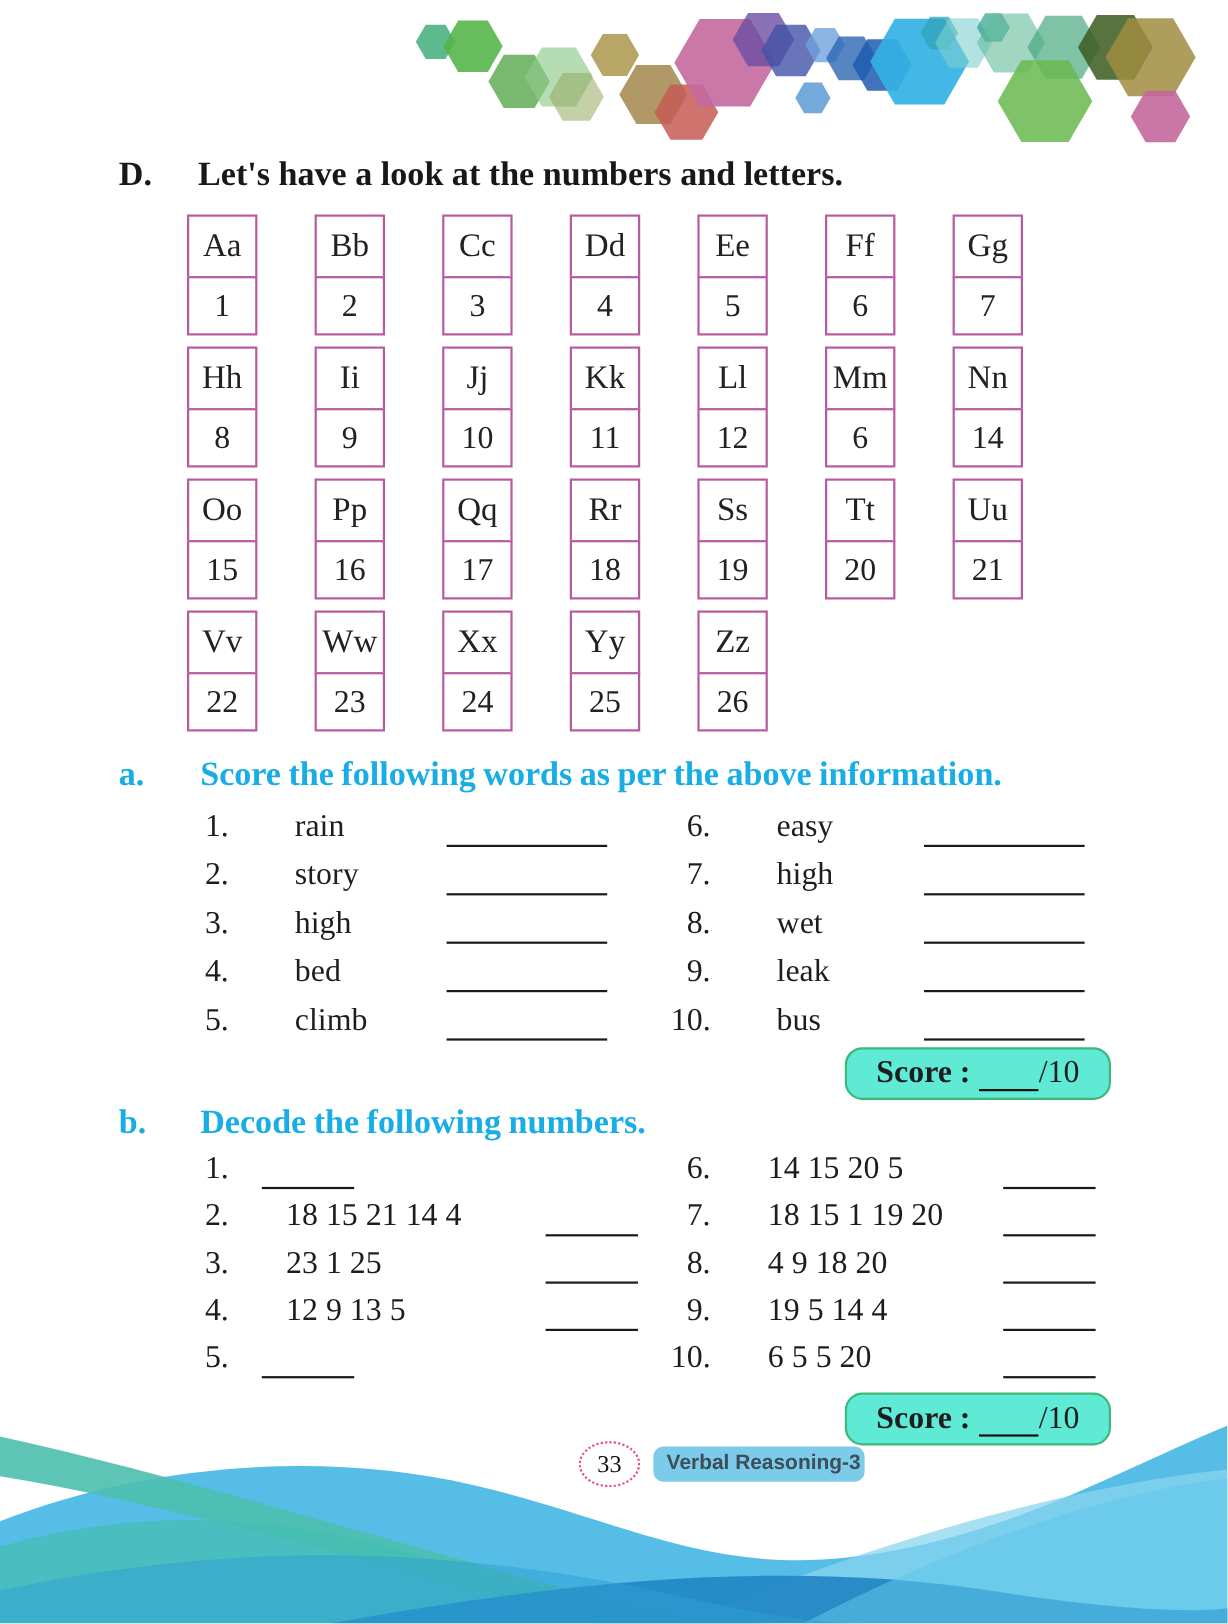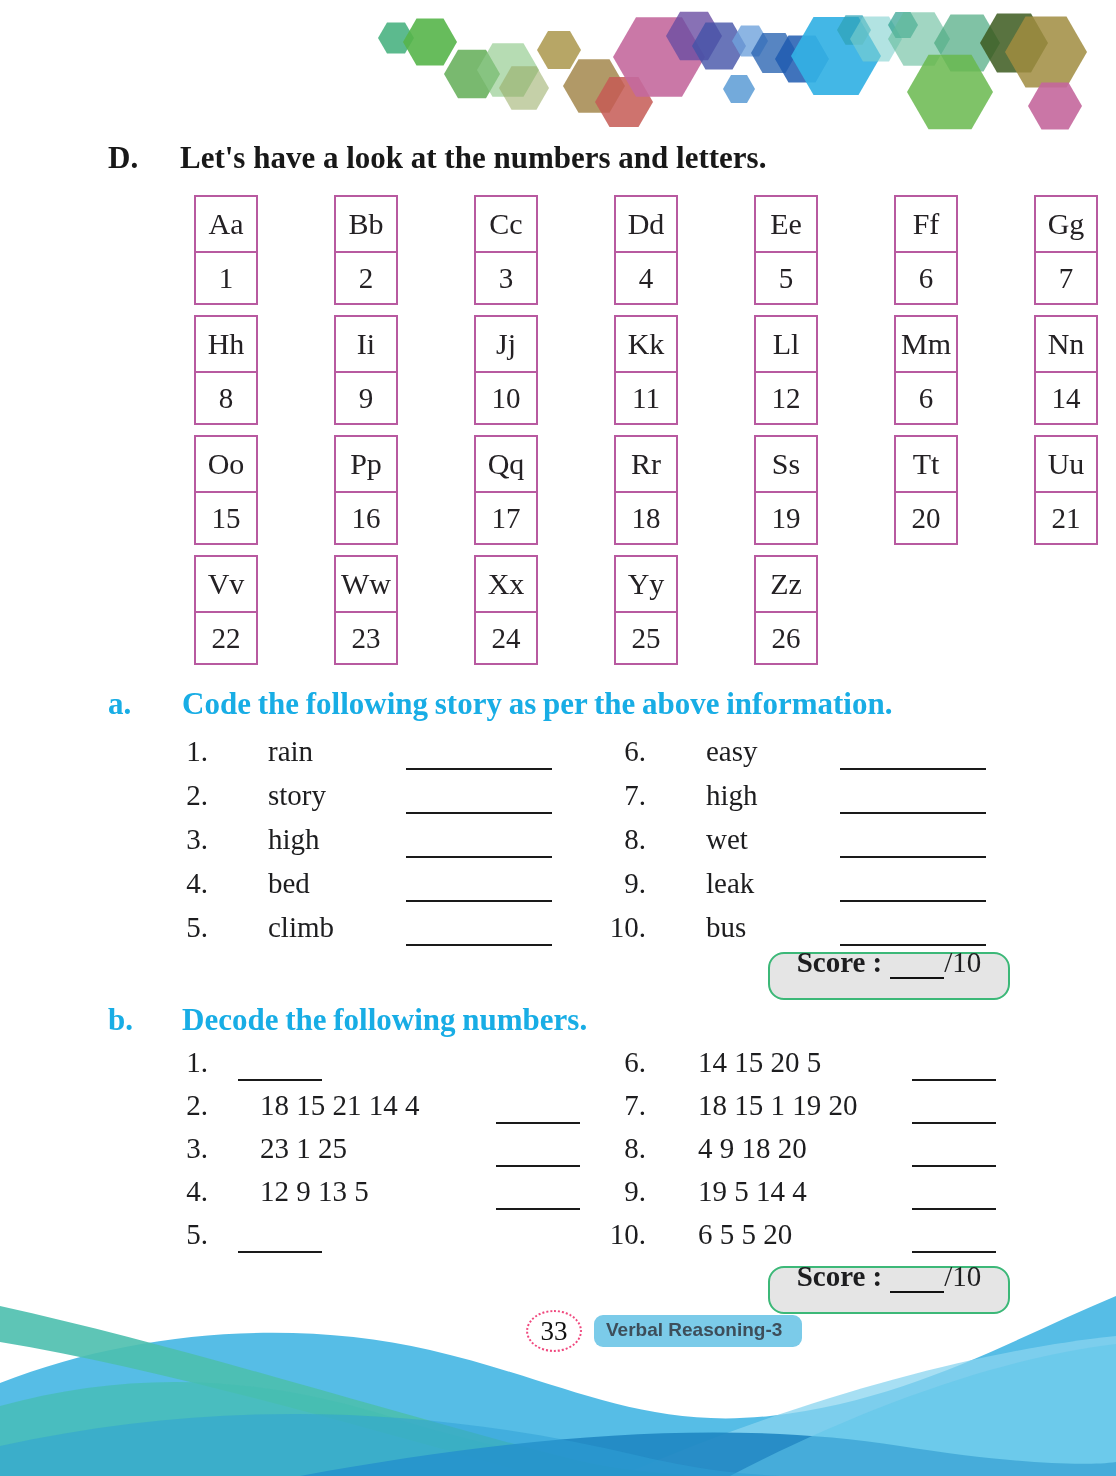--- a/index.html
+++ b/index.html
@@ -15,21 +15,21 @@
   
   #title-row{left:108px;top:140px;width:960px;display:flex;gap:34px;
     font-weight:bold;font-size:31px;color:#181818;}
   #title-row .ttl-label{width:38px;}
 
   
   #letter-grid{left:0;top:195px;width:1116px;}
   .grid-row{position:relative;height:110px;margin-bottom:10px;display:flex;
     padding-left:170px;gap:52px;}
   .grid-row.offset{}
-  .pair{width:64px;margin-left:24px;}
+  .pair{width:64px;}
   .cell{box-sizing:border-box;width:64px;border:2px solid #b85aa0;background:#fff;
     display:flex;align-items:center;justify-content:center;font-size:30px;color:#242124;}
   .cell.letter{height:58px;}
   .cell.number{height:54px;margin-top:-2px;font-size:29px;}
 
   
   .sec-heading{display:flex;gap:40px;font-weight:bold;font-size:31px;color:#18ade5;
     word-spacing:-1px;}
   .sec-heading .sec-label{width:34px;}
   #heading-a{left:108px;top:686px;width:960px;}
@@ -52,34 +52,34 @@
 
   #b-left{left:160px;top:1038px;width:420px;}
   #b-right{left:588px;top:1038px;width:408px;}
   #b-left .list-row,#b-right .list-row{height:43px;}
   #b-left .item-num{width:48px;margin-right:30px;}
   #b-right .item-num{width:58px;margin-right:30px;}
   #b-left .answer-blank,#b-right .answer-blank{width:84px;}
 
   
   .score-box{width:242px;height:48px;border:2.5px solid #3cb878;border-radius:16px;
-    background:#e5e5e5;display:flex;align-items:flex-end;justify-content:center;
-    padding-bottom:19px;box-sizing:border-box;font-size:29px;z-index:5;}
+    background:#5eead4;display:flex;align-items:flex-end;justify-content:center;
+    padding-bottom:6px;box-sizing:border-box;font-size:29px;z-index:5;}
   .score-box .score-label{font-weight:bold;margin-right:8px;}
   .score-blank{display:inline-block;width:54px;height:26px;border-bottom:2.5px solid #111;}
   .score-total{margin-left:0;}
   #score-a{left:768px;top:952px;}
   #score-b{left:768px;top:1266px;}
 
   
   #footer{left:526px;top:1310px;display:flex;align-items:center;gap:12px;z-index:6;}
   #page-oval{width:56px;height:42px;border:2.5px dotted #f0487e;border-radius:50%;
-    display:flex;align-items:center;justify-content:center;font-size:27px;color:#111;
+    display:flex;align-items:center;justify-content:center;font-size:22px;color:#111;
     background:#fff;box-sizing:border-box;}
-  #footer-badge{background:#7bcbe9;border-radius:9px;padding:4px 20px 6px 12px;
+  #footer-badge{background:#7bcbe9;border-radius:9px;padding:4px 4px 6px 12px;
     font-family:"Liberation Sans", sans-serif;font-size:19px;font-weight:bold;
     color:#3d4e5a;}
 
   
   #footer-waves{left:0;bottom:0;width:1116px;height:198px;z-index:1;}
 </style>
 </head>
 <body>
 
 <svg id="hex-header" class="abs" viewBox="0 0 1116 150">
@@ -225,21 +225,21 @@
       </div>
       <div class="pair">
         <div class="cell letter">Zz</div>
         <div class="cell number">26</div>
       </div>
     </div>
   </div>
 
 <div id="heading-a" class="abs sec-heading">
   <span class="sec-label">a.</span>
-  <span>Code the following story as per the above information.</span>
+  <span>Score the following words as per the above information.</span>
 </div>
 <div id="a-left" class="abs list-col">
     <div class="list-row">
       <span class="item-num">1.</span>
       <span class="item-text">rain</span>
       <span class="answer-blank"></span>
     </div>
     <div class="list-row">
       <span class="item-num">2.</span>
       <span class="item-text">story</span>

